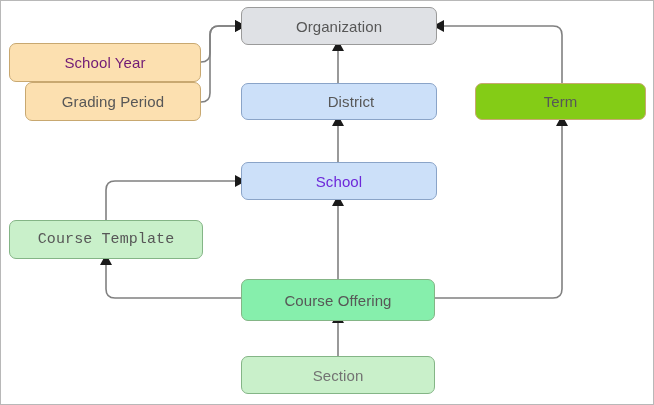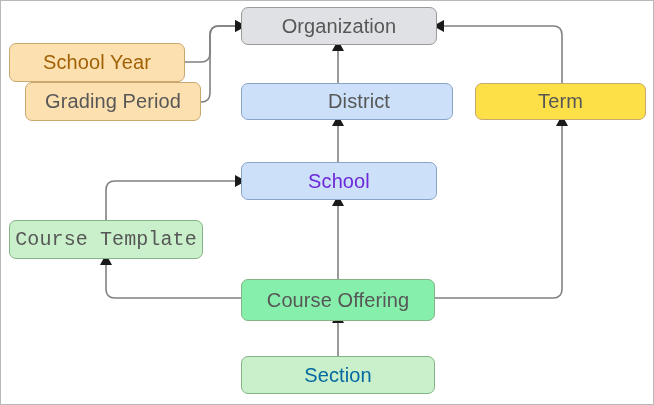--- a/index.html
+++ b/index.html
@@ -26,21 +26,21 @@
   }
   .node {
     position: absolute;
     box-sizing: border-box;
     border: 1px solid #9a9a9a;
     border-radius: 7px;
     display: flex;
     align-items: center;
     justify-content: center;
     color: #575757;
-    font-size: 20px;
+    font-size: 15px;
     letter-spacing: 0.1px;
     white-space: nowrap;
     z-index: 2;
   }
   .node-label {
     pointer-events: none;
   }
 </style>
 </head>
 <body>
@@ -85,38 +85,38 @@
       </g>
       <g>
         <path d="M 337 355 L 337 322" fill="none" stroke="#808080" stroke-width="1.6"></path>
         <polygon points="337,311 331,322 343,322" fill="#1a1a1a"></polygon>
       </g>
     </svg>
   <div id="nodes">
       <div class="node" style="left: 240px; top: 6px; width: 196px; height: 38px; background: rgb(223, 225, 229); border-color: rgb(154, 154, 154); color: rgb(87, 87, 87);">
         <span class="node-label">Organization</span>
       </div>
-      <div class="node" style="left: 8px; top: 42px; width: 176px; height: 39px; background: rgb(252, 224, 176); border-color: rgb(200, 168, 112); color: #a16207;">
+      <div class="node" style="left: 8px; top: 42px; width: 192px; height: 39px; background: rgb(252, 224, 176); border-color: rgb(200, 168, 112); color: #701a75;">
         <span class="node-label">School Year</span>
       </div>
       <div class="node" style="left: 24px; top: 81px; width: 176px; height: 39px; background: rgb(252, 224, 176); border-color: rgb(200, 168, 112); color: rgb(87, 87, 87);">
         <span class="node-label">Grading Period</span>
       </div>
-      <div class="node" style="left: 240px; top: 82px; width: 212px; height: 37px; background: rgb(204, 224, 249); border-color: rgb(138, 164, 200); color: rgb(87, 87, 87); padding-left: 24px;">
+      <div class="node" style="left: 240px; top: 82px; width: 196px; height: 37px; background: rgb(204, 224, 249); border-color: rgb(138, 164, 200); color: rgb(87, 87, 87); padding-left: 24px;">
         <span class="node-label">District</span>
       </div>
-      <div class="node" style="left: 474px; top: 82px; width: 171px; height: 37px; background: #fde047; border-color: rgb(200, 168, 112); color: rgb(87, 87, 87);">
+      <div class="node" style="left: 474px; top: 82px; width: 171px; height: 37px; background: #84cc16; border-color: rgb(200, 168, 112); color: rgb(87, 87, 87);">
         <span class="node-label">Term</span>
       </div>
       <div class="node" style="left: 240px; top: 161px; width: 196px; height: 38px; background: rgb(204, 224, 249); border-color: rgb(138, 164, 200); color: #6d28d9;">
         <span class="node-label">School</span>
       </div>
       <div class="node" style="left: 8px; top: 219px; width: 194px; height: 39px; background: rgb(201, 240, 202); border-color: rgb(132, 181, 134); color: rgb(87, 87, 87); font-family: Liberation Mono, monospace;">
         <span class="node-label">Course Template</span>
       </div>
       <div class="node" style="left: 240px; top: 278px; width: 194px; height: 42px; background: #86efac; border-color: rgb(132, 181, 134); color: rgb(87, 87, 87);">
         <span class="node-label">Course Offering</span>
       </div>
-      <div class="node" style="left: 240px; top: 355px; width: 194px; height: 38px; background: rgb(201, 240, 202); border-color: rgb(132, 181, 134); color: #0369a1;">
+      <div class="node" style="left: 240px; top: 355px; width: 194px; height: 38px; background: rgb(201, 240, 202); border-color: rgb(132, 181, 134); color: #737373;">
         <span class="node-label">Section</span>
       </div>
     </div>
 </div>
 
 </body></html>

